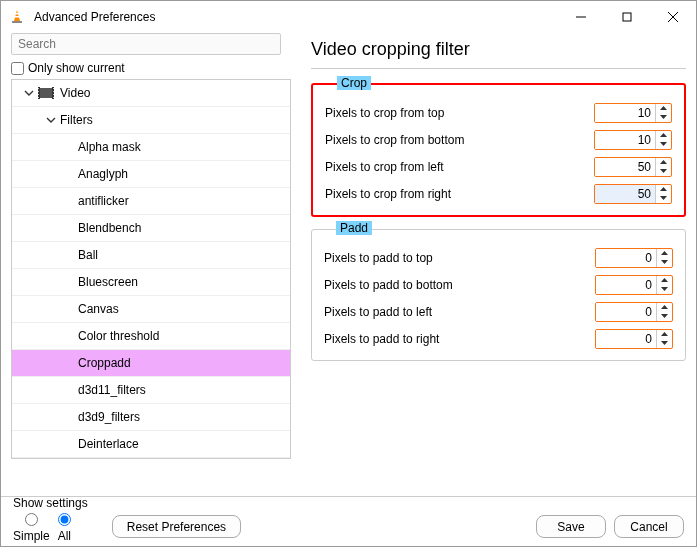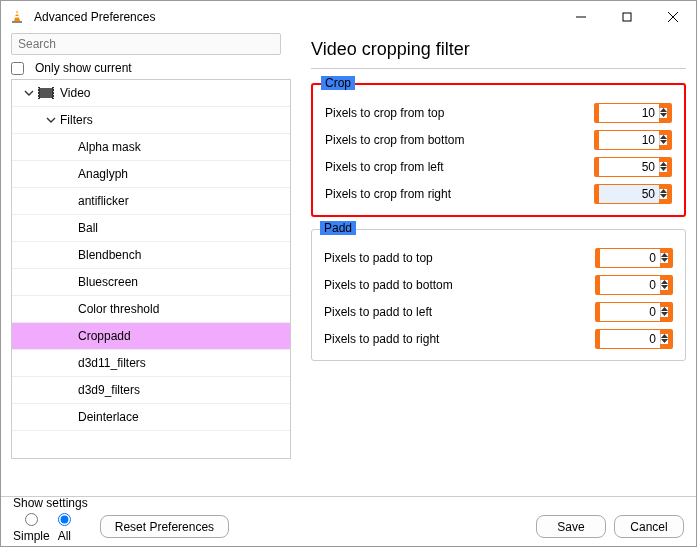--- a/index.html
+++ b/index.html
@@ -5,41 +5,41 @@
     * { box-sizing: border-box; margin: 0; padding: 0; font-family: "Segoe UI", Tahoma, sans-serif; font-size: 12px; }
     body { width: 697px; height: 547px; background: #fff; border: 1px solid #999; position: relative; }
     .titlebar { height: 32px; display: flex; align-items: center; padding: 0 0 0 8px; gap: 9px; }
     .titlebar-title { flex: 1; }
     .win-controls { display: flex; height: 100%; }
     .win-btn { width: 46px; display: flex; align-items: center; justify-content: center; }
     .win-btn svg { width: 10px; height: 10px; }
     .content { display: flex; padding: 0 10px 10px 10px; height: calc(100% - 32px - 50px); }
     .left-col { width: 280px; display: flex; flex-direction: column; }
     .search-input { width: 270px; height: 22px; border: 1px solid #ccc; background: #fafafa; padding: 2px 6px; color: #7f1d1d; border-radius: 2px; margin-bottom: 6px; }
-    .only-show { display: flex; align-items: center; gap: 11px; margin-bottom: 4px; }
+    .only-show { display: flex; align-items: center; gap: 4px; margin-bottom: 4px; }
     .only-show input { width: 13px; height: 13px; }
     .tree-container { border: 1px solid #ccc; height: 380px; overflow-y: auto; background: #fff; }
     .tree-row { height: 27px; display: flex; align-items: center; border-bottom: 1px solid #eee; }
     .tree-row.selected { background: #f0abfc; }
     .tree-row .chevron { width: 18px; display: flex; justify-content: center; align-items: center; }
     .tree-row .label { flex: 1; }
     .chevron svg { width: 10px; height: 10px; }
     .right-col { flex: 1; padding-left: 20px; }
     .panel-title { font-size: 18px; padding: 6px 0 8px 0; border-bottom: 1px solid #ccc; margin-bottom: 14px; }
     .group { border: 1px solid #ccc; border-radius: 3px; padding: 14px 12px 8px 12px; position: relative; margin-bottom: 12px; }
     .group.highlight { border: 2px solid #ff0000; }
-    .group-title { position: absolute; top: -9px; left: 8px; background: #3b82f6; padding: 0 4px; }
+    .group-title { position: absolute; top: -9px; left: 24px; background: #7dd3fc; padding: 0 4px; }
     .field-row { display: flex; align-items: center; justify-content: space-between; height: 27px; }
-    .spin-wrap { display: flex; align-items: center; border: 5px solid #f97316; height: 20px; width: 78px; border-radius: 2px; }
+    .spin-wrap { display: flex; align-items: center; border: 1px solid #f97316; height: 20px; width: 78px; border-radius: 2px; }
     .spin-input { border: none; width: 60px; text-align: right; padding-right: 4px; height: 18px; outline: none; }
     .spin-input.active { background: #e8f0fb; }
     .spin-btns { display: flex; flex-direction: column; width: 16px; border-left: 1px solid #ccc; height: 100%; }
     .spin-btn { flex: 1; display: flex; align-items: center; justify-content: center; }
     .spin-btn svg { width: 7px; height: 4px; }
-    .footer { position: absolute; bottom: 0; left: 0; right: 0; height: 50px; border-top: 1px solid #ccc; display: flex; align-items: center; padding: 4px 12px 8px 12px; }
+    .footer { position: absolute; bottom: 0; left: 0; right: 0; height: 50px; border-top: 1px solid #ccc; display: flex; align-items: center; padding: 4px 12px 8px 12px; gap: 12px; }
     .show-settings-group { display: flex; flex-direction: column; gap: 3px; }
     .radio-row { display: flex; gap: 8px; }
     .radio-item { display: flex; align-items: center; gap: 3px; flex-direction: column; }
     .btn { border: 1px solid #aaa; background: #fdfdfd; border-radius: 8px; padding: 3px 14px; height: 23px; min-width: 70px; }
     .btn.reset { margin-left: 12px; margin-top: 14px; }
     .footer-spacer { flex: 1; }
     .footer-btns { display: flex; gap: 8px; margin-top: 14px; }
     .vlc-cone { width: 16px; height: 16px; }
     .ind0 { padding-left: 8px; }
     .ind1 { padding-left: 30px; }
@@ -117,27 +117,30 @@
       <div class="tree-row ind2">
           <span class="label">Alpha mask</span>
         </div>
       <div class="tree-row ind2">
           <span class="label">Anaglyph</span>
         </div>
       <div class="tree-row ind2">
           <span class="label">antiflicker</span>
         </div>
       <div class="tree-row ind2">
+          <span class="label">Blendbench</span>
+        </div>
+      <div class="tree-row ind2">
           <span class="label">Ball</span>
         </div>
       <div class="tree-row ind2">
-          <span class="label">Blendbench</span>
-        </div>
-      <div class="tree-row ind2">
           <span class="label">Bluescreen</span>
+        </div>
+      <div class="tree-row ind2">
+          <span class="label">Canvas</span>
         </div>
       <div class="tree-row ind2">
           <span class="label">Color threshold</span>
         </div>
       <div class="tree-row ind2 selected">
           <span class="label">Croppadd</span>
         </div>
       <div class="tree-row ind2">
           <span class="label">d3d11_filters</span>
         </div>

